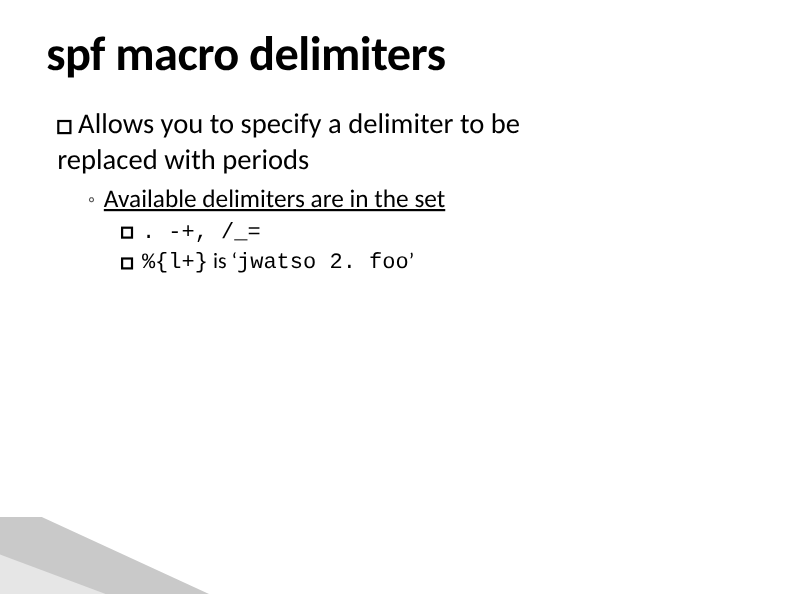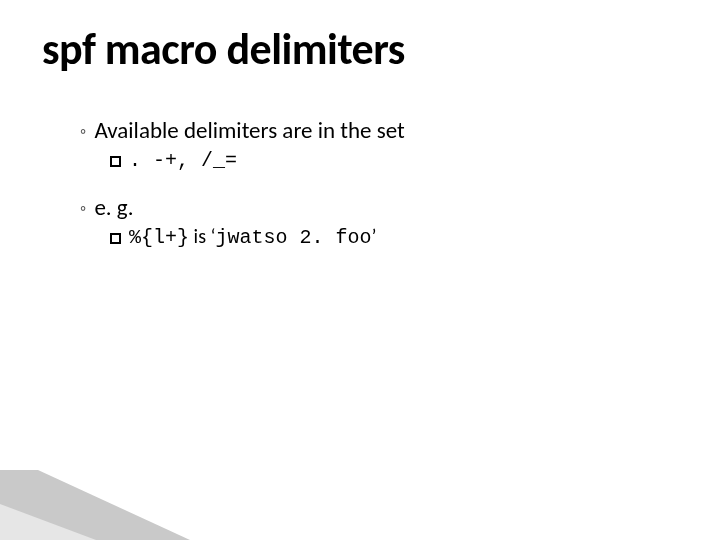--- a/index.html
+++ b/index.html
@@ -44,21 +44,22 @@
     width: 13px;
     height: 13px;
     border: 2px solid #000;
     margin-right: 6px;
     vertical-align: -1px;
     box-sizing: border-box;
   }
   .lvl2 {
     margin-left: 28px;
     font-size: 23px;
-    margin-top: 20px;
+    margin-top: 6px;
+    text-decoration: underline;
   }
   .lvl2 .bullet-circ {
     display: inline-block;
     font-size: 18px;
     color: #555;
     margin-right: 8px;
     vertical-align: 1px;
   }
   .lvl3 {
     margin-left: 58px;
@@ -87,32 +88,33 @@
 </style>
 </head>
 <body>
 
 <div class="slide">
 
   <div class="title">spf macro delimiters</div>
 
   <div class="body">
 
+    <div class="lvl1">
+      <span class="bullet-sq"></span><span>Allows you to specify a delimiter to be</span><br>
+      <span>replaced with periods</span>
+    </div>
 
     <div class="lvl2">
       <span class="bullet-circ">◦</span><span>Available delimiters are in the set</span>
     </div>
 
     <div class="lvl3">
       <span class="bullet-sq-sm"></span><span class="mono">. -+, /_=</span>
     </div>
 
-    <div class="lvl2">
-      <span class="bullet-circ">◦</span><span>e. g.</span>
-    </div>
 
 
     <div class="lvl3">
       <span class="bullet-sq-sm"></span><span class="mono">%{l+}</span><span> is ‘</span><span class="mono">jwatso 2. foo</span><span>’</span>
     </div>
 
   </div>
 
   <svg class="corner-art" viewBox="0 0 190 70" preserveAspectRatio="none">
     <polygon points="0,70 0,22 128,70" fill="#d9d9d9"></polygon>

